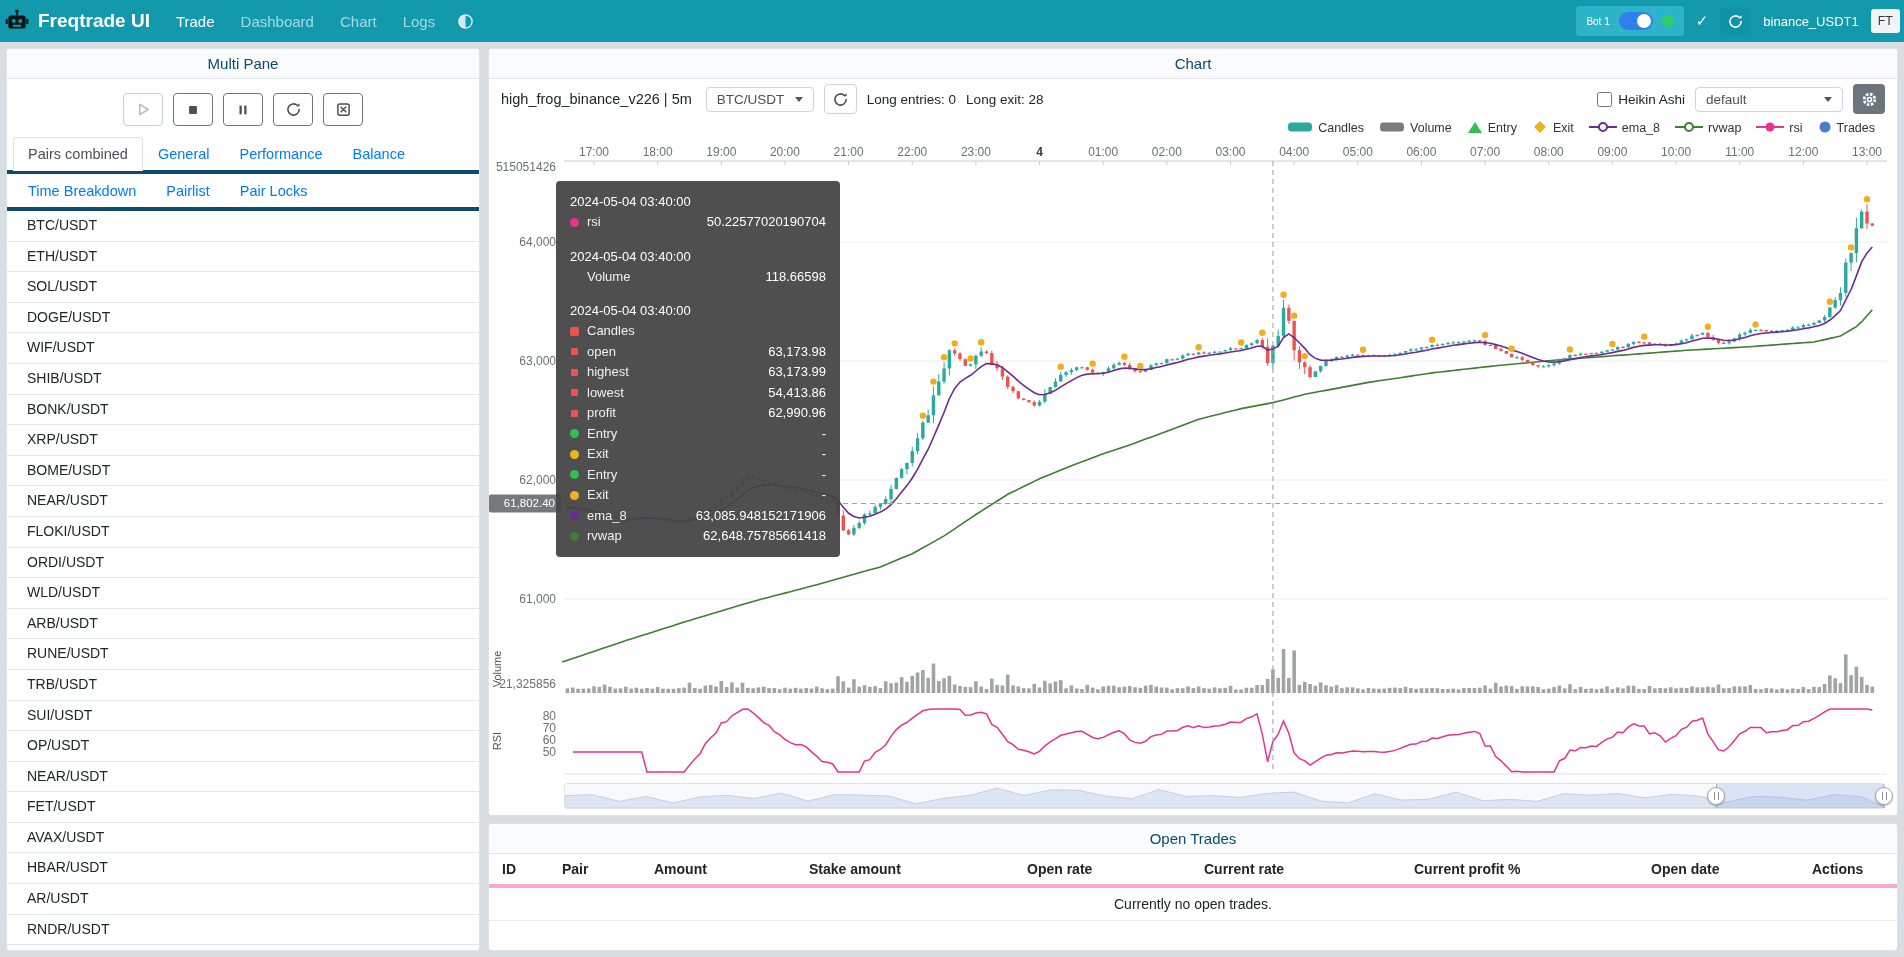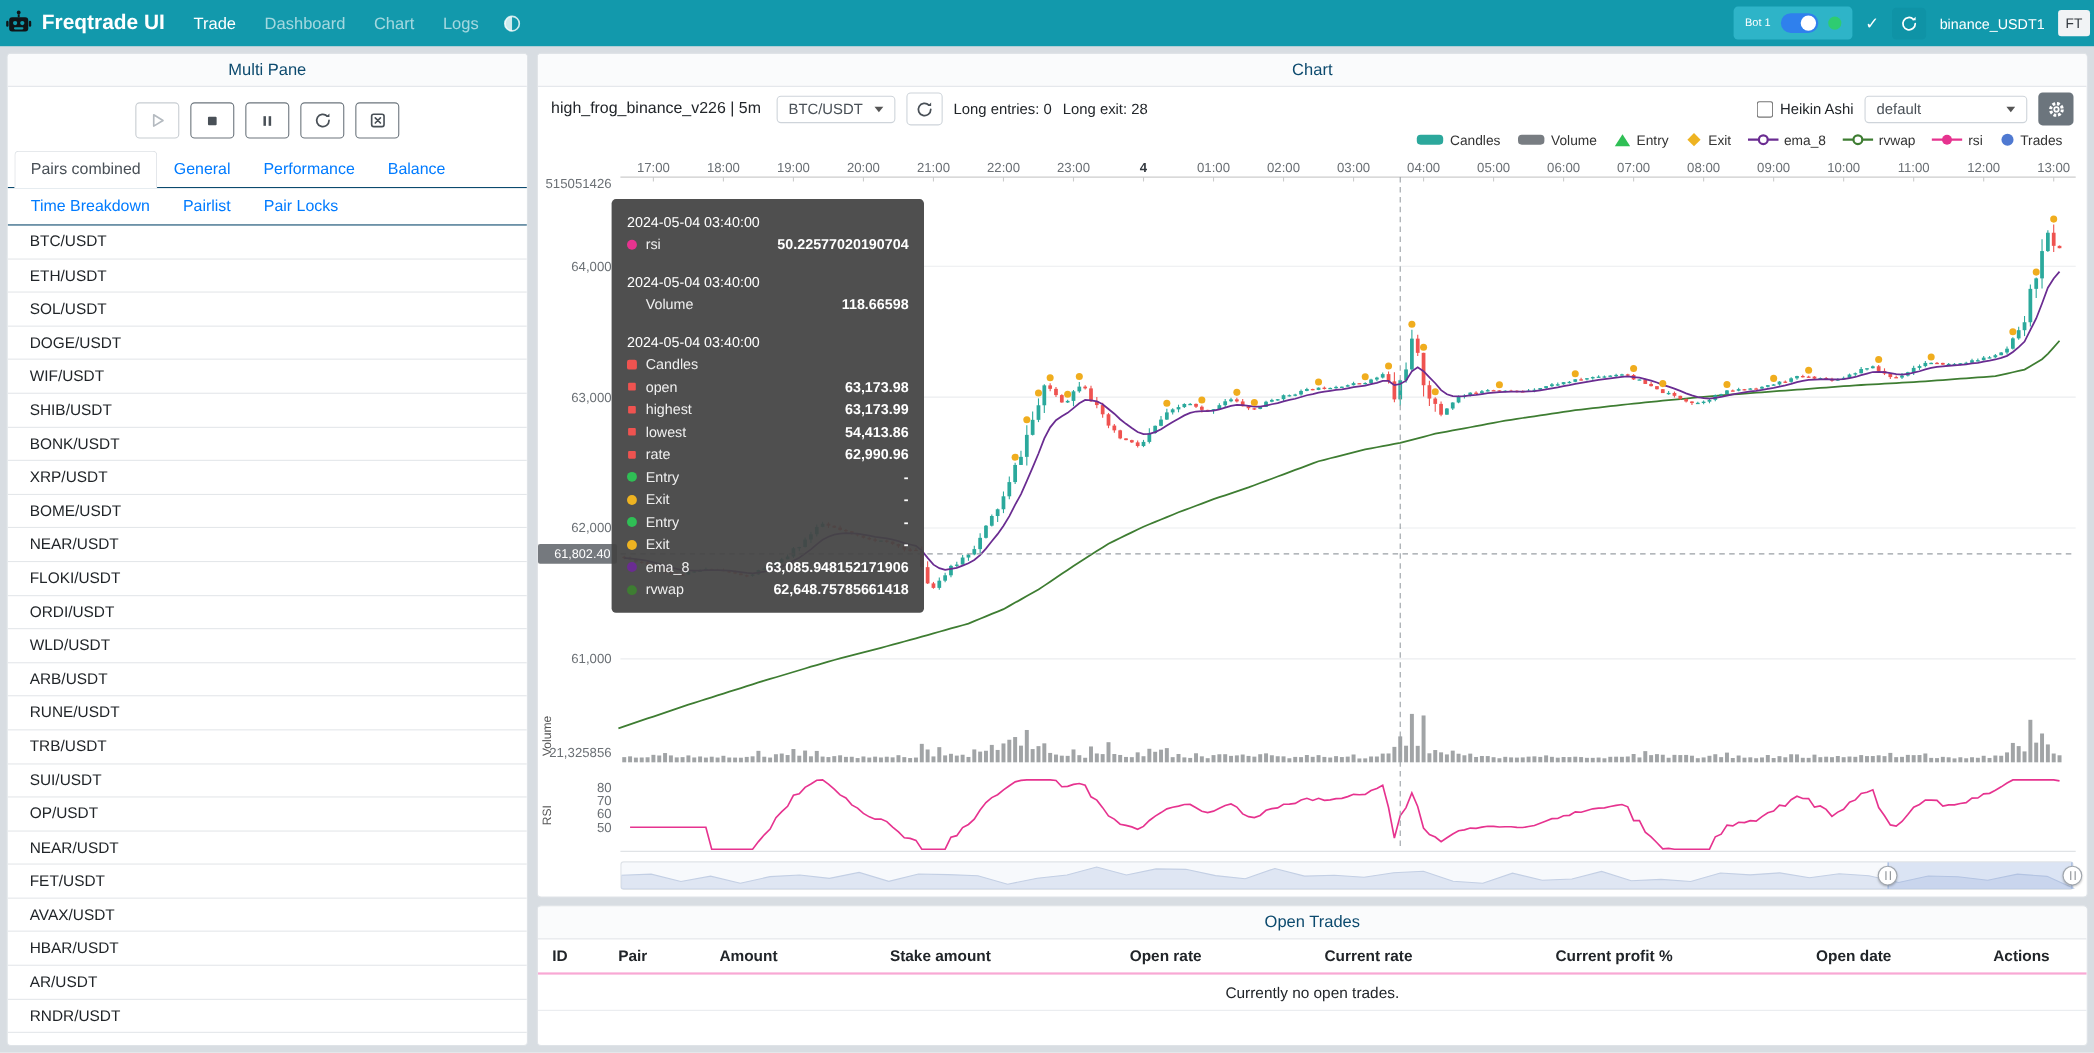--- a/index.html
+++ b/index.html
@@ -28,21 +28,21 @@
 
 .layout{display:flex;gap:8px;padding:6px;height:909px;overflow:hidden}
 .card{background:#fff;border:1px solid #dfe3e7;border-radius:4px;overflow:hidden}
 .card-header{background:#fafbfc;border-bottom:1px solid #e3e6ea;text-align:center;padding:6px 0;font-size:15px;color:#0c4a6e;height:30px}
 
 
 .left-panel{width:474px;flex:none;height:903px;display:flex;flex-direction:column}
 .bot-controls{display:flex;justify-content:center;gap:10px;padding:14px 0 11px}
 .ctl-btn{width:40px;height:33px;border:1px solid #6c757d;border-radius:4px;background:#fff;color:#495057;display:flex;align-items:center;justify-content:center;cursor:pointer}
 .ctl-btn.disabled{border-color:#c8cdd2;color:#b4bac0}
-.tab-row{display:flex;border-bottom:1px solid #0c4a6e;padding:0 6px;flex:none}
+.tab-row{display:flex;border-bottom:4px solid #0c4a6e;padding:0 6px;flex:none}
 .tab{padding:8px 14px;font-size:14.5px;color:#007bff;cursor:pointer;border:1px solid transparent;border-radius:4px 4px 0 0;margin-bottom:-1px;white-space:nowrap}
 .tab.active{color:#495057;background:#fff;border-color:#dee2e6 #dee2e6 #fff}
 .pair-list{overflow:hidden;flex:1}
 .pair-item{padding:5px 20px;line-height:19.6px;border-bottom:1px solid #e4e7ea;font-size:14px;color:#212529;cursor:pointer}
 
 
 .main-col{flex:1;display:flex;flex-direction:column;gap:7px;height:903px}
 .chart-card{height:768px;flex:none;display:flex;flex-direction:column}
 .chart-toolbar{display:flex;align-items:center;gap:10px;padding:6px 12px;height:40px}
 .strategy{font-size:14.5px;color:#212529;margin-right:4px}
@@ -64,39 +64,39 @@
 .axis-label{font-size:12px;fill:#6b7075}
 .axis-label.date{fill:#343a40;font-weight:700}
 .axis-label.small{font-size:11px;fill:#555}
 .ptr-label{font-size:11.5px;fill:#fff}
 
 
 .tooltip{position:absolute;left:67px;top:40px;width:284px;background:rgba(68,68,68,.94);border-radius:4px;padding:10px 14px;color:#eee;z-index:5;pointer-events:none}
 .tip-time{font-size:13px;color:#fff;line-height:21px}
 .tip-row{display:flex;align-items:center;gap:8px;line-height:20.5px;font-size:13px}
 .tip-label{color:#f0f0f0}
-.tip-value{margin-left:auto;font-weight:700;color:#fff}
+.tip-value{margin-left:auto;font-weight:400;color:#fff}
 .tip-marker{width:9px;height:9px;border-radius:50%;flex:none}
 .tip-marker.square{border-radius:2px}
 .tip-marker.square-sm{width:7px;height:7px;border-radius:1px;margin:0 1px}
 .tip-marker.none{visibility:hidden}
 .tip-section + .tip-section{margin-top:13px}
 
 
 .datazoom{position:relative;height:26px;margin:2px 12px 6px 75px;background:#f7f9fc;border:1px solid #dfe3e8;border-radius:3px;overflow:visible}
 #dz-svg{position:absolute;left:0;bottom:0}
 .dz-sel{position:absolute;top:0;bottom:0;left:1151px;right:0;background:rgba(125,155,220,.22);border-left:1px solid #9fb6dd;border-right:1px solid #9fb6dd}
 .dz-handle{position:absolute;top:3px;width:18px;height:18px;border-radius:50%;background:#fff;border:1px solid #a0a6ad;box-shadow:0 1px 2px rgba(0,0,0,.25);display:flex;align-items:center;justify-content:center;cursor:ew-resize;z-index:3}
 .dz-handle.left{left:1142px}
 .dz-handle.right{right:-9px}
 .dz-grip{display:block;width:5px;height:8px;border-left:1.5px solid #8a8f94;border-right:1.5px solid #8a8f94}
 
 
 .trades-card{flex:1;overflow:hidden}
-.thead{display:grid;grid-template-columns:60px 92px 155px 218px 177px 210px 237px 161px 1fr;padding:7px 0 7px 13px;border-bottom:2px solid #f9a8d4;font-weight:700;font-size:14px}
+.thead{display:grid;grid-template-columns:60px 92px 155px 218px 177px 210px 237px 161px 1fr;padding:7px 0 7px 13px;border-bottom:4px solid #f9a8d4;font-weight:700;font-size:14px}
 .empty-row{text-align:center;padding:8px;font-size:14px;border-bottom:1px solid #e9ecef}
 </style>
 </head>
 <body>
 
 <nav class="navbar">
   <span class="brand-icon">
     <svg width="26" height="26" viewBox="0 0 24 24">
       <circle cx="12" cy="3" r="1.6" fill="#101417"></circle>
       <line x1="12" y1="4.5" x2="12" y2="7" stroke="#101417" stroke-width="1.6"></line>
@@ -1173,21 +1173,21 @@
                 <span class="tip-label">highest</span>
                 <span class="tip-value">63,173.99</span>
               </div>
               <div class="tip-row">
                 <span class="tip-marker square-sm" style="background: rgb(239, 83, 80);"></span>
                 <span class="tip-label">lowest</span>
                 <span class="tip-value">54,413.86</span>
               </div>
               <div class="tip-row">
                 <span class="tip-marker square-sm" style="background: rgb(239, 83, 80);"></span>
-                <span class="tip-label">rate</span>
+                <span class="tip-label">profit</span>
                 <span class="tip-value">62,990.96</span>
               </div>
               <div class="tip-row">
                 <span class="tip-marker circle" style="background: rgb(47, 191, 85);"></span>
                 <span class="tip-label">Entry</span>
                 <span class="tip-value">-</span>
               </div>
               <div class="tip-row">
                 <span class="tip-marker circle" style="background: rgb(238, 179, 33);"></span>
                 <span class="tip-label">Exit</span>

